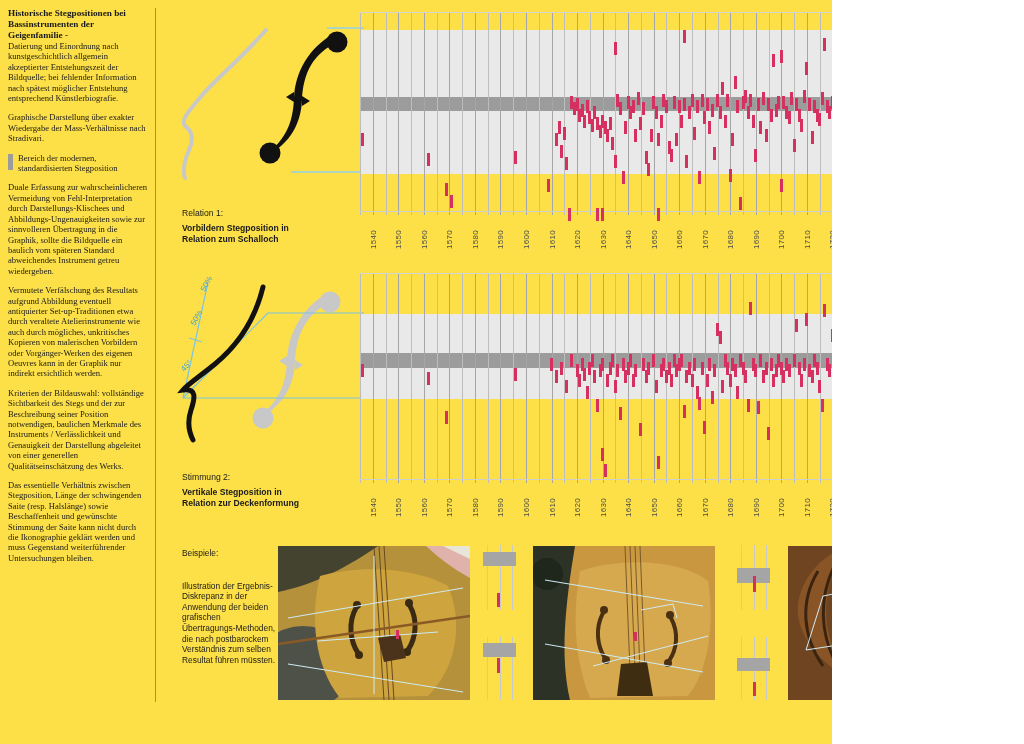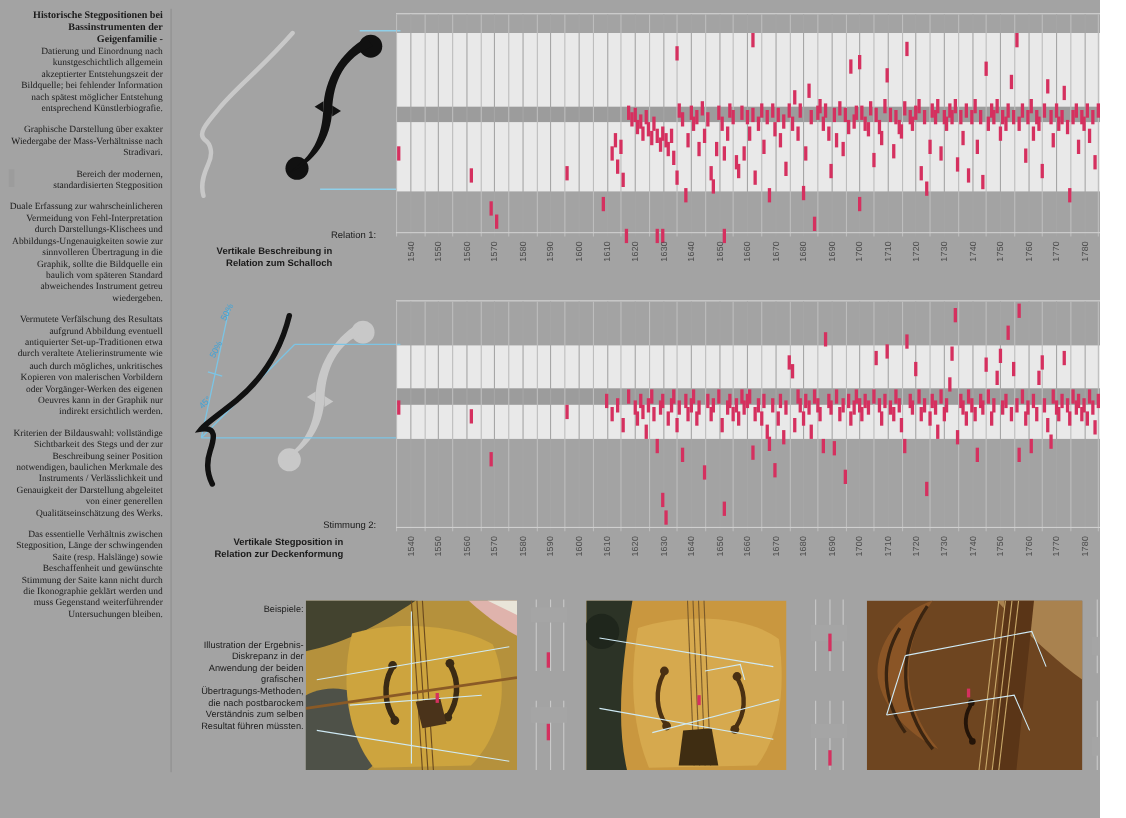--- a/index.html
+++ b/index.html
@@ -1,17 +1,17 @@
 <!DOCTYPE html>
 <html><head>
 <meta charset="utf-8">
 <style>
   html,body{margin:0;padding:0;background:#fff;}
-  #poster{position:relative;width:1000px;height:744px;background:#a3a3a3;overflow:hidden;
-          font-family:"Liberation Sans",sans-serif;color:#1a1a1a;text-align:right;}
+  #poster{position:relative;width:832px;height:744px;background:#fde047;overflow:hidden;
+          font-family:"Liberation Sans",sans-serif;color:#1a1a1a;}
   
   #sidebar{position:absolute;left:8px;top:8px;width:140px;
            font-family:"Liberation Serif",serif;font-size:8.6px;line-height:10.4px;}
   #sidebar .title{font-weight:bold;font-size:9.2px;line-height:11px;}
   #sidebar .subtitle{font-style:italic;margin-bottom:14px;}
   #sidebar p{margin:0 0 9px 0;}
   .legend-item{display:flex;margin:0 0 9px 0;}
   .legend-marker{flex:0 0 10px;padding-top:1px;}
   .leg-red{width:3px;height:16px;background:#d5305f;}
   .leg-gray{width:5px;height:16px;background:#9c9c9c;}
@@ -632,21 +632,21 @@
       <div class="xlabel" style="left: 519.538px; top: 243px;">1740</div>
       <div class="xlabel" style="left: 545.077px; top: 243px;">1750</div>
       <div class="xlabel" style="left: 570.615px; top: 243px;">1760</div>
       <div class="xlabel" style="left: 596.154px; top: 243px;">1770</div>
       <div class="xlabel" style="left: 621.692px; top: 243px;">1780</div>
       <div class="xlabel" style="left: 647.231px; top: 243px;">1790</div>
     </div>
 
   <div class="table-label" style="top:208px">
     <div>Relation 1:</div>
-    <div class="bold" style="margin-top:4px;width:120px">Vertikale Beschreibung in Relation zum Schalloch</div>
+    <div class="bold" style="margin-top:4px;width:120px">Vorbildern Stegposition in Relation zum Schalloch</div>
   </div>
   <div class="table-label" style="top:472px">
     <div>Stimmung 2:</div>
     <div class="bold" style="margin-top:4px;width:130px">Vertikale Stegposition in Relation zur Deckenformung</div>
   </div>
 
   <div id="examples-text">
     <div class="head">Beispiele:</div>
     <div>Illustration der Ergebnis-Diskrepanz in der Anwendung der beiden grafischen Übertragungs-Methoden, die nach postbarockem Verständnis zum selben Resultat führen müssten.</div>
   </div>

